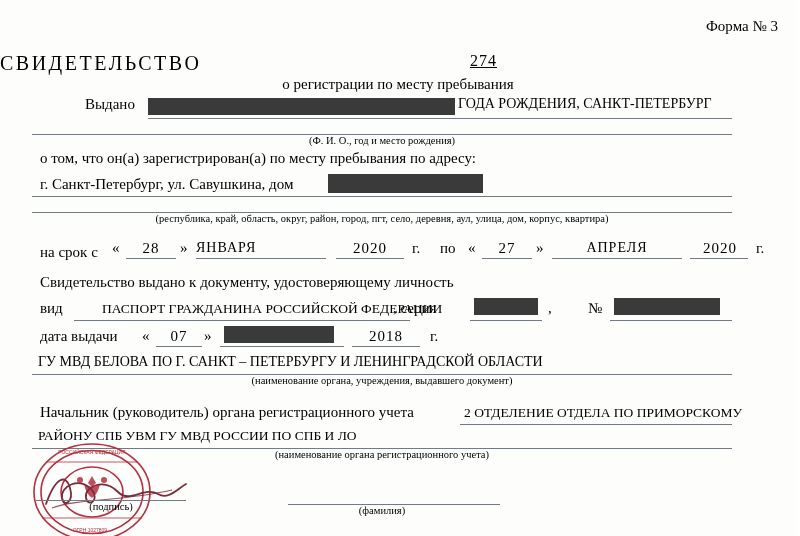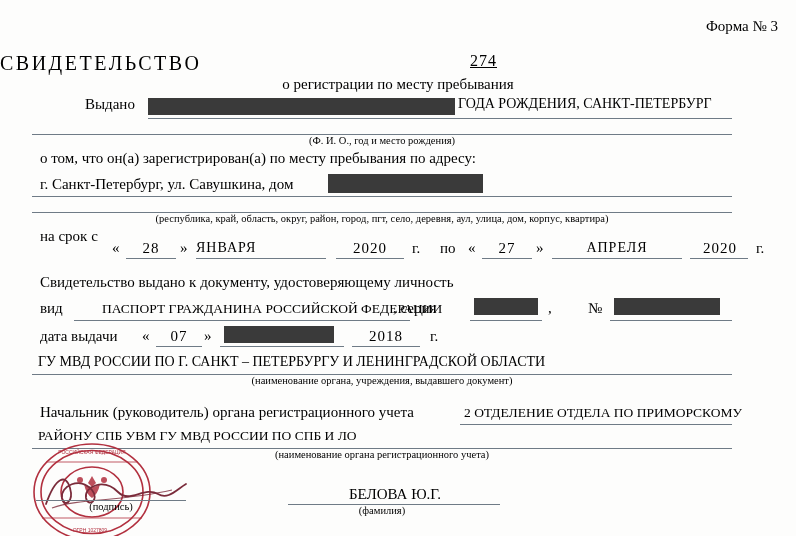--- a/index.html
+++ b/index.html
@@ -116,21 +116,21 @@
 
   <div class="abs lbl" style="left:40px; top:150px;">о том, что он(а) зарегистрирован(а) по месту пребывания по адресу:</div>
 
   <div class="abs lbl" style="left:40px; top:176px;">г. Санкт-Петербург, ул. Савушкина, дом</div>
   <div class="abs redacted" style="left:328px; top:174px; width:155px; height:19px;"></div>
   <div class="abs rule" style="left:32px; top:196px; width:700px;"></div>
 
   <div class="abs rule" style="left:32px; top:212px; width:700px;"></div>
   <div class="abs small-note" style="left:32px; top:213px; width:700px;">(республика, край, область, округ, район, город, пгт, село, деревня, аул, улица, дом, корпус, квартира)</div>
 
-  <div class="abs lbl" style="left:40px; top:228px;text-align:center;">на срок с</div>
+  <div class="abs lbl" style="left:40px; top:244px;text-align:center;">на срок с</div>
   <div class="abs lbl" style="left:112px; top:240px;">«</div>
   <div class="abs lbl handwrite" style="left:128px; top:240px; width:46px; text-align:center;">28</div>
   <div class="abs rule" style="left:126px; top:258px; width:50px;"></div>
   <div class="abs lbl" style="left:180px; top:240px;">»</div>
   <div class="abs lbl handwrite" style="left:196px; top:240px; width:130px; text-align:left; font-size:14px;">ЯНВАРЯ</div>
   <div class="abs rule" style="left:196px; top:258px; width:130px;"></div>
   <div class="abs lbl handwrite" style="left:340px; top:240px; width:60px; text-align:center;">2020</div>
   <div class="abs rule" style="left:336px; top:258px; width:68px;"></div>
   <div class="abs lbl" style="left:412px; top:240px;">г.</div>
   <div class="abs lbl" style="left:440px; top:240px;">по</div>
@@ -161,21 +161,21 @@
   <div class="abs lbl" style="left:142px; top:328px;">«</div>
   <div class="abs lbl handwrite" style="left:158px; top:328px; width:42px; text-align:center;">07</div>
   <div class="abs rule" style="left:156px; top:346px; width:46px;"></div>
   <div class="abs lbl" style="left:204px; top:328px;">»</div>
   <div class="abs redacted" style="left:224px; top:326px; width:110px; height:17px;"></div>
   <div class="abs rule" style="left:220px; top:346px; width:124px;"></div>
   <div class="abs lbl handwrite" style="left:356px; top:328px; width:60px; text-align:center;">2018</div>
   <div class="abs rule" style="left:352px; top:346px; width:68px;"></div>
   <div class="abs lbl" style="left:430px; top:328px;">г.</div>
 
-  <div class="abs lbl" style="left:38px; top:354px; font-size:14px;">ГУ  МВД  РОССИИ  ПО  Г. САНКТ – ПЕТЕРБУРГУ  И  ЛЕНИНГРАДСКОЙ ОБЛАСТИ</div>
+  <div class="abs lbl" style="left:38px; top:354px; font-size:14px;">ГУ  МВД  БЕЛОВА  ПО  Г. САНКТ – ПЕТЕРБУРГУ  И  ЛЕНИНГРАДСКОЙ ОБЛАСТИ</div>
   <div class="abs rule" style="left:32px; top:374px; width:700px;"></div>
   <div class="abs small-note" style="left:32px; top:375px; width:700px;">(наименование органа, учреждения, выдавшего документ)</div>
 
   <div class="abs lbl" style="left:40px; top:404px;">Начальник (руководитель) органа регистрационного учета</div>
   <div class="abs lbl" style="left:464px; top:405px; font-size:13.5px;">2 ОТДЕЛЕНИЕ ОТДЕЛА  ПО ПРИМОРСКОМУ</div>
   <div class="abs rule" style="left:460px; top:424px; width:272px;"></div>
   <div class="abs lbl" style="left:38px; top:428px; font-size:13.5px;">РАЙОНУ СПБ УВМ  ГУ  МВД РОССИИ  ПО СПБ  И  ЛО</div>
   <div class="abs rule" style="left:32px; top:448px; width:700px;"></div>
   <div class="abs small-note" style="left:32px; top:449px; width:700px;">(наименование органа регистрационного учета)</div>
 
@@ -205,17 +205,16 @@
 
   <div class="abs signature">
     <svg width="150" height="44" viewBox="0 0 150 44">
       <path d="M6 34 C16 6, 26 4, 30 18 C34 32, 24 38, 22 28 C20 16, 40 6, 52 20 C60 30, 48 38, 46 28 C44 16, 64 8, 78 22 C90 34, 104 16, 118 24 C128 30, 136 20, 146 14" fill="none" stroke="#7a2b3a" stroke-width="1.8" stroke-linecap="round"></path>
       <path d="M12 38 C40 28, 80 32, 132 20" fill="none" stroke="#7a2b3a" stroke-width="1.2" opacity="0.8"></path>
     </svg>
   </div>
   <div class="abs sig-line"></div>
   <div class="abs small-note" style="left:36px; top:501px; width:150px;">(подпись)</div>
 
-  <div class="abs lbl" style="left:300px; top:486px; width:190px; text-align:center;">БЕЛОВА Ю.Г.</div>
   <div class="abs rule" style="left:288px; top:504px; width:212px;"></div>
   <div class="abs small-note" style="left:276px; top:505px; width:212px;">(фамилия)</div>
 
 </div>
 
 </body></html>

